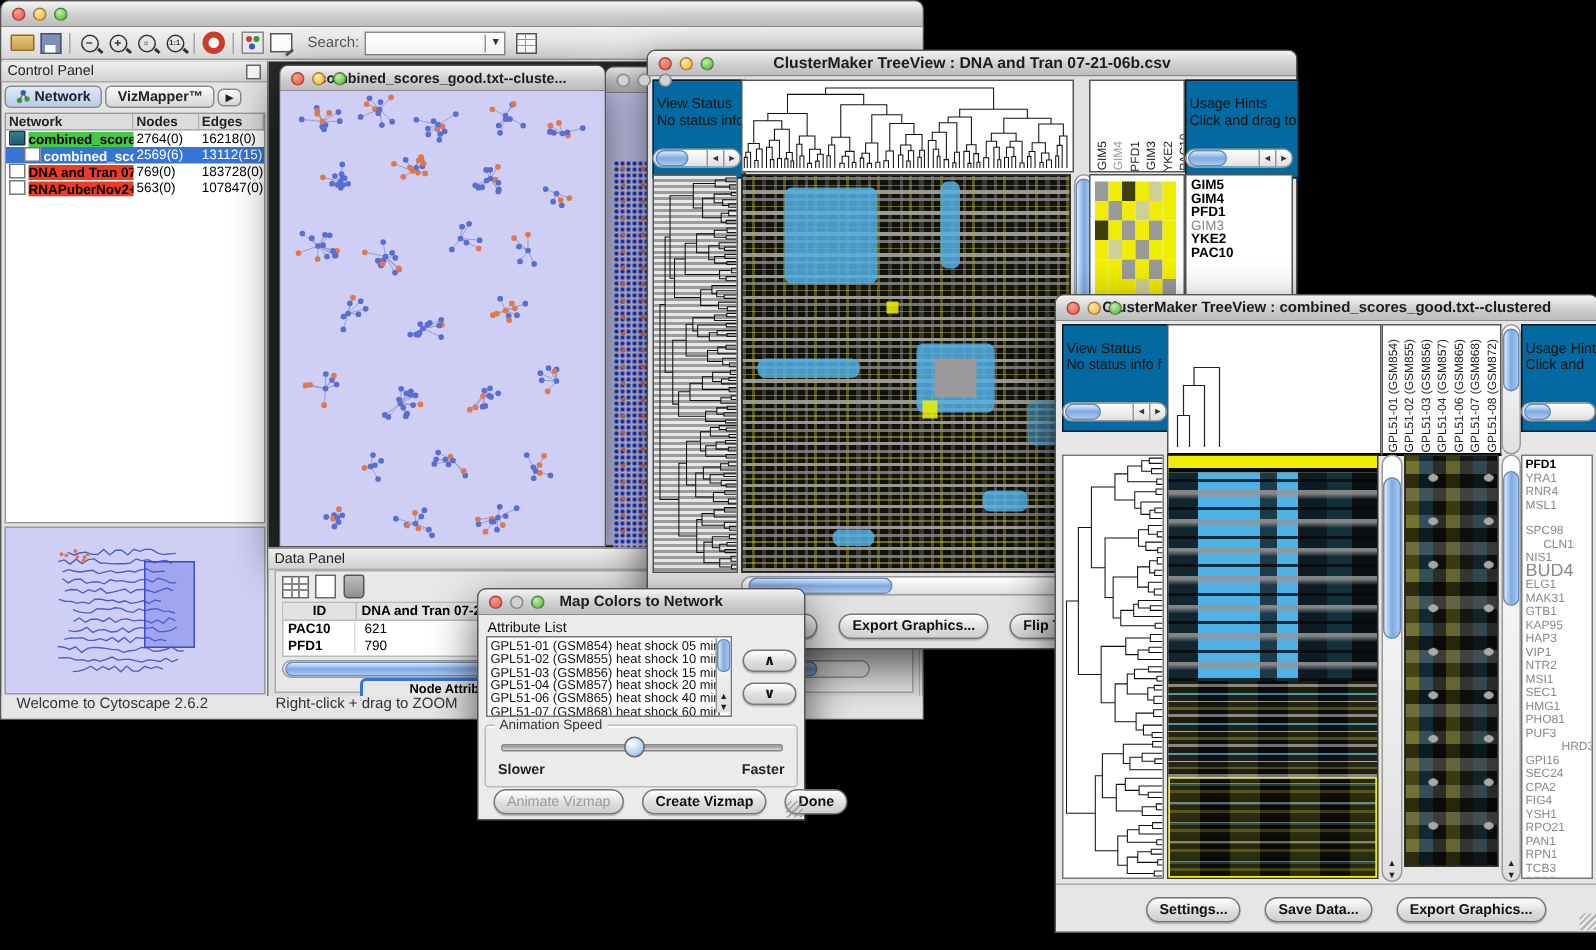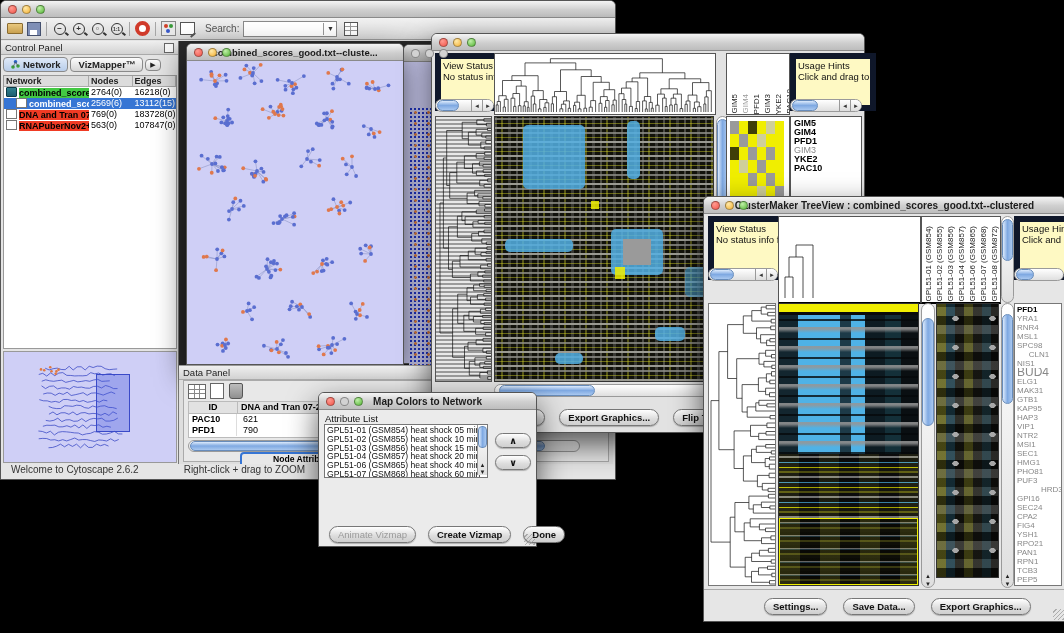--- a/index.html
+++ b/index.html
@@ -32,22 +32,22 @@
   .hsb,.vsb{background:linear-gradient(#fff,#dfdfdf);border:1px solid #9a9a9a;border-radius:7px;overflow:hidden;}
   .hsb .thumb{position:absolute;top:0px;bottom:0px;border-radius:6px;
      background:linear-gradient(#dceafc,#7fa9e2 50%,#a9c8f0);border:1px solid #678cbb;box-sizing:border-box;}
   .vsb .thumb{position:absolute;left:0px;right:0px;border-radius:6px;
      background:linear-gradient(90deg,#dceafc,#7fa9e2 50%,#a9c8f0);border:1px solid #678cbb;box-sizing:border-box;}
   .sbarr{position:absolute;font-size:6px;color:#222;line-height:6px;text-align:center;width:100%;}
   .minisb-arrows{position:absolute;right:0;top:0;bottom:0;display:flex;}
   .minisb-arrows div{width:10px;border-left:1px solid #999;font-size:6px;color:#333;
      display:flex;align-items:center;justify-content:center;background:linear-gradient(#fff,#ddd);}
   
-  .infobox{background:#fef9c3;border:6px solid #0f172a;font-size:9.5px;color:#111;
-     padding:1px 2px;line-height:11px;overflow:hidden;white-space:nowrap;}
+  .infobox{background:#0369a1;border:1px solid #0f172a;font-size:9.5px;color:#111;
+     padding:10px 2px;line-height:11px;overflow:hidden;white-space:nowrap;}
   .panelbox{background:#fff;border:1px solid #555;overflow:hidden;}
   
   .cp-header{background:linear-gradient(#efefef,#d2d2d2);border-bottom:1px solid #aaa;
      font-size:9.5px;color:#222;padding:1px 4px;}
   .tab{display:inline-flex;align-items:center;gap:3px;font-size:9.5px;font-weight:bold;color:#222;
      border:1px solid #8a8a8a;background:linear-gradient(#fdfdfd,#d5d5d5);
      border-radius:4px;padding:1px 7px;}
   .tab.sel{background:linear-gradient(#dfe9f8,#b8cdea);}
   .nt-header,.nt-row{display:flex;font-size:9px;line-height:11px;height:11px;white-space:nowrap;}
   .nt-header div{background:#dcdcdc;border-right:1px solid #aaa;border-bottom:1px solid #aaa;
@@ -838,20 +838,21 @@
   </div>
 </div>
 
 <div class="win" style="left:431px;top:33px;width:432px;height:398px;background:#e2e2e2;">
   <div class="titlebar">
     <div class="lights">
         <div class="light lr"></div>
       <div class="light ly"></div>
       <div class="light lg"></div>
       </div>
+    <div class="title">ClusterMaker TreeView : DNA and Tran 07-21-06b.csv</div>
   </div>
 
   <div class="infobox abs" style="left:3px;top:19px;width:56px;height:44px;">
     <div>View Status</div>
     <div>No status info f</div>
   </div>
   <div class="hsb abs" style="left:3px;top:65px;width:57px;height:11px;">
     <div class="thumb" style="left:1px;width:22px;"></div>
     <div class="minisb-arrows">
         <div>◄</div>
@@ -1038,21 +1039,21 @@
     <div class="thumb" style="top:10px;height:90px;"></div>
     <div class="sbarr" style="bottom:8px;">▲</div>
     <div class="sbarr" style="bottom:0;">▼</div>
   </div>
   <div class="abs genelist" style="left:310px;top:106px;width:48px;height:283px;background:#fff;border:1px solid #777;box-sizing:border-box;overflow:hidden;">
     <div id="tv2-genes" style="padding:1px 0 0 2px;">
         <div class="dark" style="font-size: 8px;">PFD1</div>
         <div style="font-size: 8px;">YRA1</div>
         <div style="font-size: 8px;">RNR4</div>
         <div style="font-size: 8px;">MSL1</div>
-        <div style="font-size: 8px;">SPC98</div>
+        <div style="font-size: 8px; margin-top: 8px;">SPC98</div>
         <div style="font-size: 8px; text-align: center;">CLN1</div>
         <div style="font-size: 8px;">NIS1</div>
         <div style="font-size: 12px;">BUD4</div>
         <div style="font-size: 8px;">ELG1</div>
         <div style="font-size: 8px;">MAK31</div>
         <div style="font-size: 8px;">GTB1</div>
         <div style="font-size: 8px;">KAP95</div>
         <div style="font-size: 8px;">HAP3</div>
         <div style="font-size: 8px;">VIP1</div>
         <div style="font-size: 8px;">NTR2</div>
@@ -1105,20 +1106,27 @@
       </div>
     <div class="vsb abs" style="right:0;top:0;width:9px;height:50px;border:none;border-left:1px solid #999;border-radius:0;">
       <div class="thumb" style="top:1px;height:22px;border-radius:4px;"></div>
       <div class="sbarr" style="bottom:7px;">▲</div>
       <div class="sbarr" style="bottom:0;">▼</div>
     </div>
   </div>
   <span class="macbtn abs" style="left:176px;top:40px;width:22px;padding:1px 6px;">∧</span>
   <span class="macbtn abs" style="left:176px;top:62px;width:22px;padding:1px 6px;">∨</span>
 
+  <div class="grpbox abs" style="left:4px;top:90px;width:207px;height:40px;">
+    <span class="grplabel">Animation Speed</span>
+    <div class="slider-track abs" style="left:10px;top:12px;width:186px;"></div>
+    <div class="slider-thumb abs" style="left:92px;top:7px;"></div>
+    <span class="abs" style="left:8px;top:24px;font-size:9.5px;font-weight:bold;color:#222;">Slower</span>
+    <span class="abs" style="right:8px;top:24px;font-size:9.5px;font-weight:bold;color:#222;">Faster</span>
+  </div>
 
   <div class="abs" style="left:0;top:133px;width:100%;display:flex;">
     <span class="macbtn disabled" style="margin-left:10px;">Animate Vizmap</span>
     <span class="macbtn" style="margin-left:12px;">Create Vizmap</span>
     <span class="macbtn" style="margin-left:12px;">Done</span>
   </div>
   <div class="grip"></div>
 </div>
 
 </body></html>

